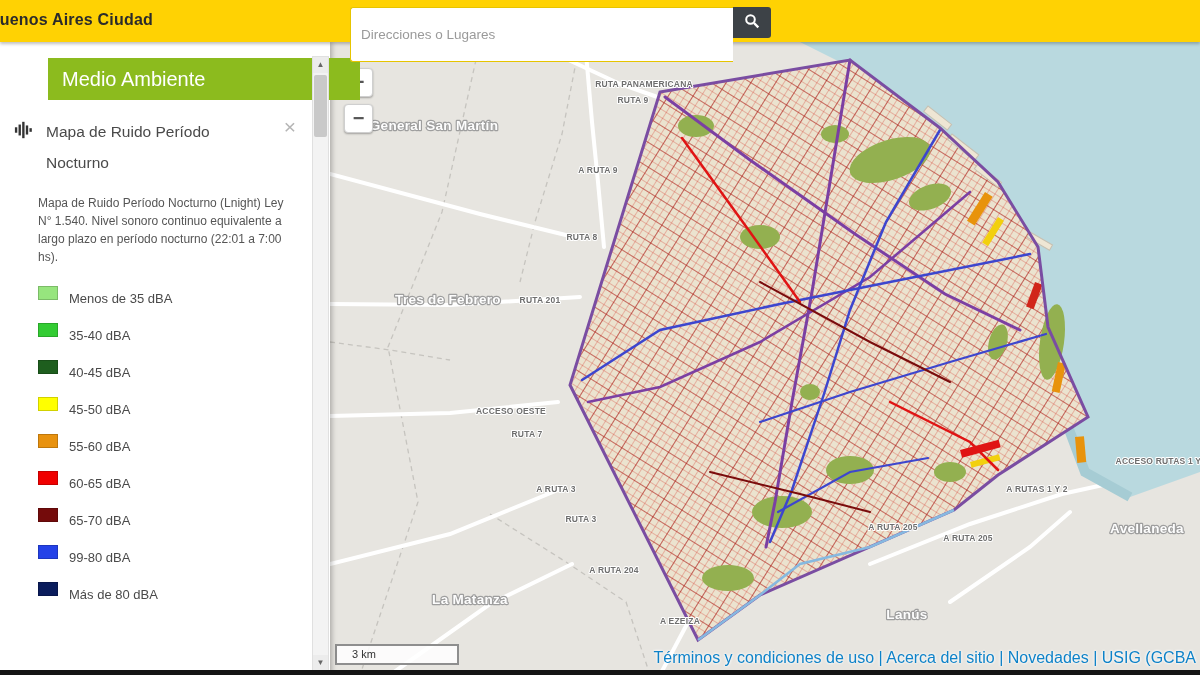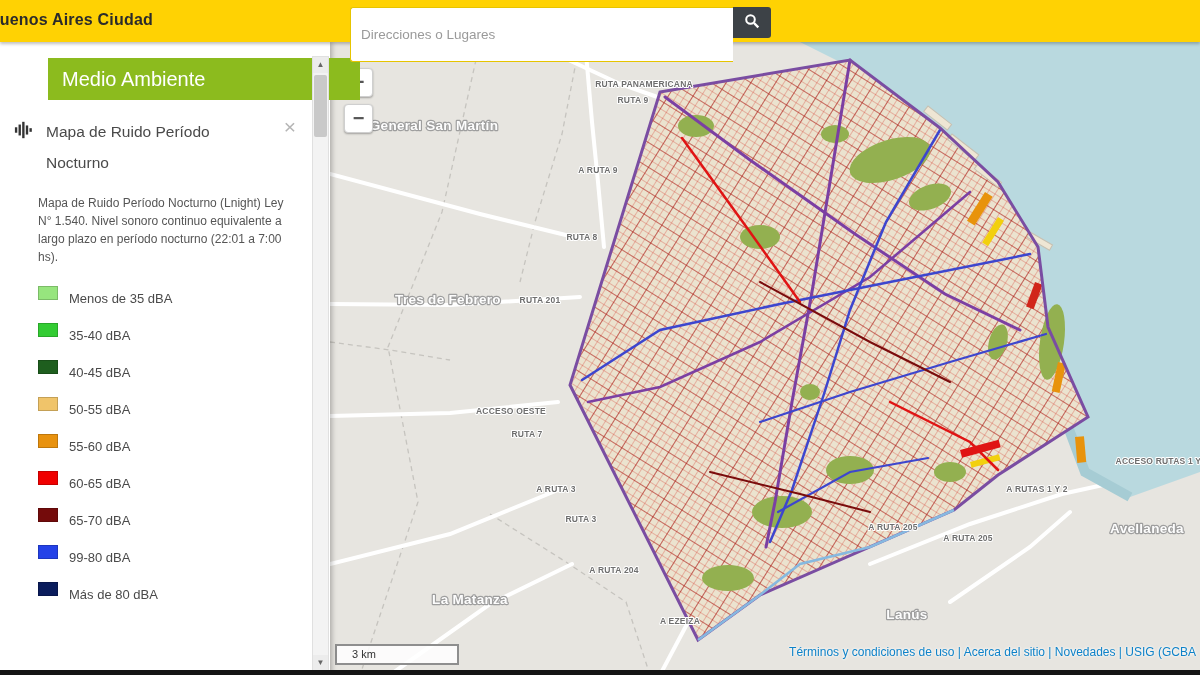--- a/index.html
+++ b/index.html
@@ -78,21 +78,21 @@
     box-shadow:0 1px 2px rgba(0,0,0,.3);font-size:20px;font-weight:bold;color:#555;
     display:flex;align-items:center;justify-content:center;cursor:pointer;margin-bottom:7px;
     user-select:none;
   }
   .scalebar{
     position:absolute;left:5px;bottom:10px;width:90px;height:15px;z-index:10;
     border:2px solid #8e8e8e;background:rgba(255,255,255,.85);
     font-size:11px;color:#333;padding:1px 15px;line-height:15px;
   }
   .maplinks{
-    position:absolute;right:4px;bottom:16px;z-index:10;font-size:12px;color:#0e82c8;
+    position:absolute;right:4px;bottom:8px;z-index:10;font-size:16px;color:#0e82c8;
     text-shadow:0 0 3px #fff,0 0 3px #fff;white-space:nowrap;text-align:right;
   }
   .maplinks a{color:#0e82c8;text-decoration:none;}
   .bottomstrip{position:absolute;left:0;bottom:0;width:1200px;height:5px;background:#141414;z-index:40;}
   
   .place-label{
     font-family:"Liberation Sans",sans-serif;font-size:13.5px;font-weight:bold;
     fill:#fdfdfd;stroke:#9e9e9e;stroke-width:2.4px;paint-order:stroke;
     stroke-linejoin:round;letter-spacing:.3px;text-anchor:middle;
   }
@@ -148,22 +148,22 @@
       </div>
       <div class="legend-row">
         <span class="swatch" style="background: rgb(51, 204, 51);"></span>
         <span class="legend-label">35-40 dBA</span>
       </div>
       <div class="legend-row">
         <span class="swatch" style="background: rgb(30, 94, 30);"></span>
         <span class="legend-label">40-45 dBA</span>
       </div>
       <div class="legend-row">
-        <span class="swatch" style="background: rgb(240, 196, 106);"></span>
-        <span class="legend-label">50-55 dBA</span>
+        <span class="swatch" style="background: rgb(255, 255, 0);"></span>
+        <span class="legend-label">45-50 dBA</span>
       </div>
       <div class="legend-row">
         <span class="swatch" style="background: rgb(232, 146, 15);"></span>
         <span class="legend-label">55-60 dBA</span>
       </div>
       <div class="legend-row">
         <span class="swatch" style="background: rgb(240, 0, 0);"></span>
         <span class="legend-label">60-65 dBA</span>
       </div>
       <div class="legend-row">

